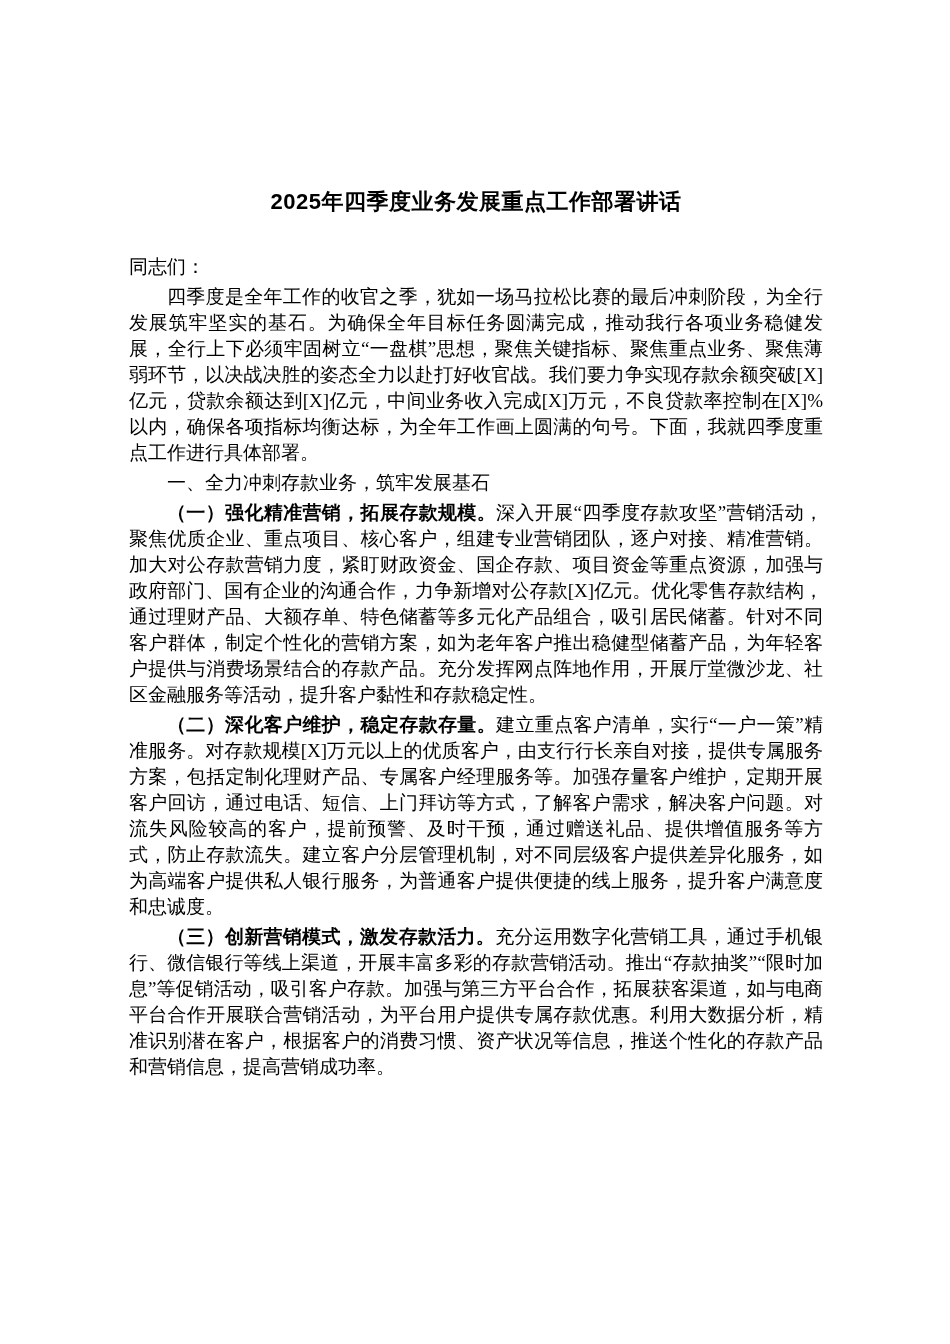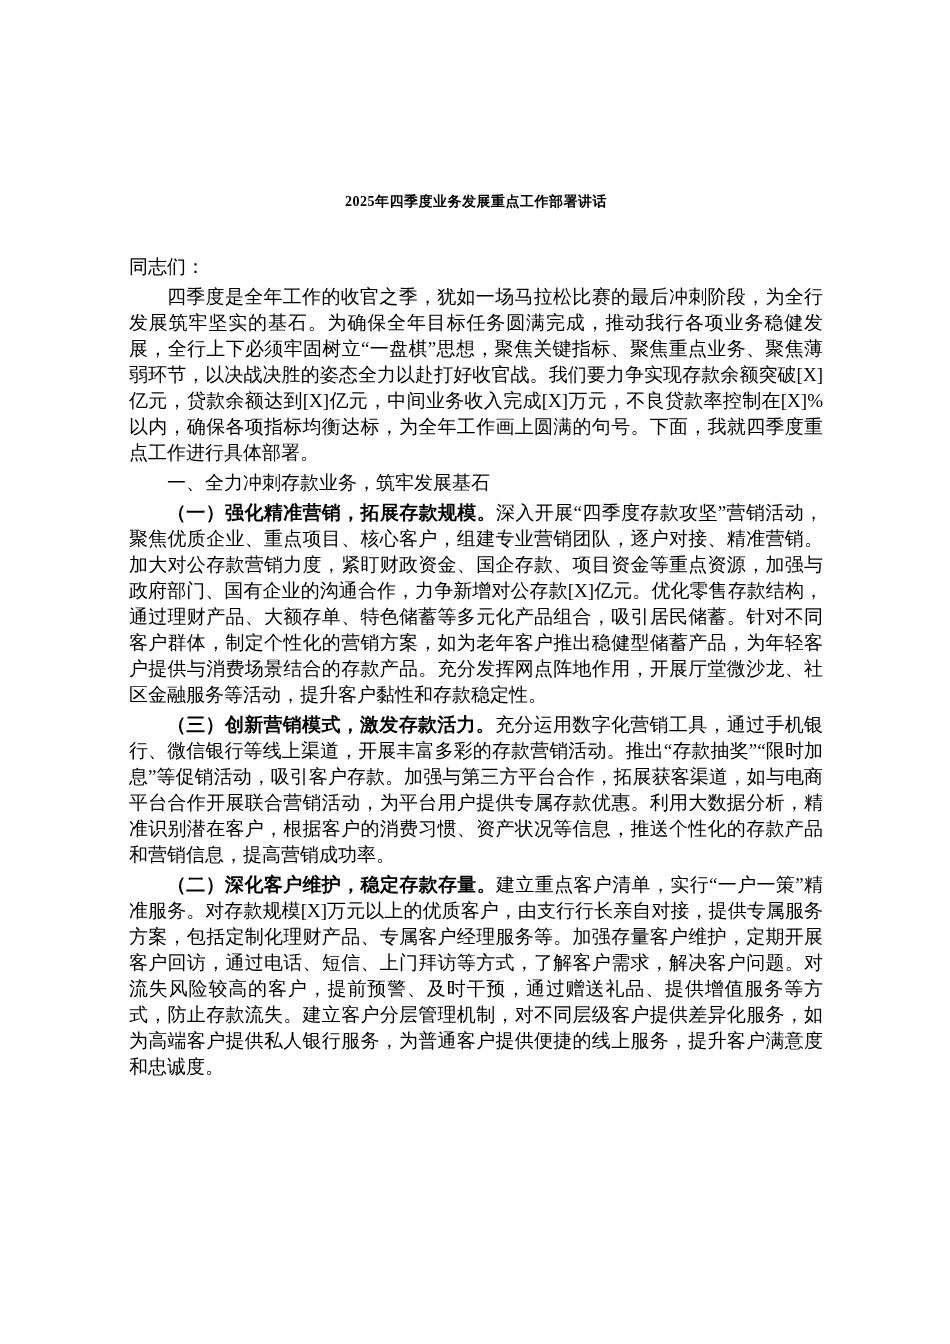--- a/index.html
+++ b/index.html
@@ -14,23 +14,23 @@
     box-sizing: border-box;
     background: #ffffff;
     color: #000000;
     padding: 188px 123px 0 125px;
     font-family: "Liberation Serif", "DejaVu Serif", serif;
     font-size: 19px;
     line-height: 26px;
     overflow: hidden;
   }
   .doc-title {
-    font-family: Liberation Serif, serif;
+    font-family: Liberation Sans, sans-serif;
     font-weight: 700;
-    font-size: 14px;
+    font-size: 22px;
     line-height: 27px;
     text-align: center;
     margin: 0 0 39px 0;
     letter-spacing: 0.5px;
   }
   .page p {
     margin: 4px;
     text-align: justify;
     word-break: break-all;
   }
@@ -55,19 +55,19 @@
 
   <p class="salutation">同志们：</p>
 
   <p class="indent">四季度是全年工作的收官之季，犹如一场马拉松比赛的最后冲刺阶段，为全行发展筑牢坚实的基石。为确保全年目标任务圆满完成，推动我行各项业务稳健发展，全行上下必须牢固树立“一盘棋”思想，聚焦关键指标、聚焦重点业务、聚焦薄弱环节，以决战决胜的姿态全力以赴打好收官战。我们要力争实现存款余额突破[X]亿元，贷款余额达到[X]亿元，中间业务收入完成[X]万元，不良贷款率控制在[X]%以内，确保各项指标均衡达标，为全年工作画上圆满的句号。下面，我就四季度重点工作进行具体部署。</p>
 
   <p class="section-heading">一、全力冲刺存款业务，筑牢发展基石</p>
 
 
   <p class="indent"><span class="hei">（一）强化精准营销，拓展存款规模。</span><span>深入开展“四季度存款攻坚”营销活动，聚焦优质企业、重点项目、核心客户，组建专业营销团队，逐户对接、精准营销。加大对公存款营销力度，紧盯财政资金、国企存款、项目资金等重点资源，加强与政府部门、国有企业的沟通合作，力争新增对公存款[X]亿元。优化零售存款结构，通过理财产品、大额存单、特色储蓄等多元化产品组合，吸引居民储蓄。针对不同客户群体，制定个性化的营销方案，如为老年客户推出稳健型储蓄产品，为年轻客户提供与消费场景结合的存款产品。充分发挥网点阵地作用，开展厅堂微沙龙、社区金融服务等活动，提升客户黏性和存款稳定性。</span></p>
 
+  <p class="indent"><span class="hei">（二）深化客户维护，稳定存款存量。</span><span>建立重点客户清单，实行“一户一策”精准服务。对存款规模[X]万元以上的优质客户，由支行行长亲自对接，提供专属服务方案，包括定制化理财产品、专属客户经理服务等。加强存量客户维护，定期开展客户回访，通过电话、短信、上门拜访等方式，了解客户需求，解决客户问题。对流失风险较高的客户，提前预警、及时干预，通过赠送礼品、提供增值服务等方式，防止存款流失。建立客户分层管理机制，对不同层级客户提供差异化服务，如为高端客户提供私人银行服务，为普通客户提供便捷的线上服务，提升客户满意度和忠诚度。</span></p>
+
   <p class="indent"><span class="hei">（三）创新营销模式，激发存款活力。</span><span>充分运用数字化营销工具，通过手机银行、微信银行等线上渠道，开展丰富多彩的存款营销活动。推出“存款抽奖”“限时加息”等促销活动，吸引客户存款。加强与第三方平台合作，拓展获客渠道，如与电商平台合作开展联合营销活动，为平台用户提供专属存款优惠。利用大数据分析，精准识别潜在客户，根据客户的消费习惯、资产状况等信息，推送个性化的存款产品和营销信息，提高营销成功率。</span></p>
-
-  <p class="indent"><span class="hei">（二）深化客户维护，稳定存款存量。</span><span>建立重点客户清单，实行“一户一策”精准服务。对存款规模[X]万元以上的优质客户，由支行行长亲自对接，提供专属服务方案，包括定制化理财产品、专属客户经理服务等。加强存量客户维护，定期开展客户回访，通过电话、短信、上门拜访等方式，了解客户需求，解决客户问题。对流失风险较高的客户，提前预警、及时干预，通过赠送礼品、提供增值服务等方式，防止存款流失。建立客户分层管理机制，对不同层级客户提供差异化服务，如为高端客户提供私人银行服务，为普通客户提供便捷的线上服务，提升客户满意度和忠诚度。</span></p>
 
 
 
 </div>
 
 </body></html>

